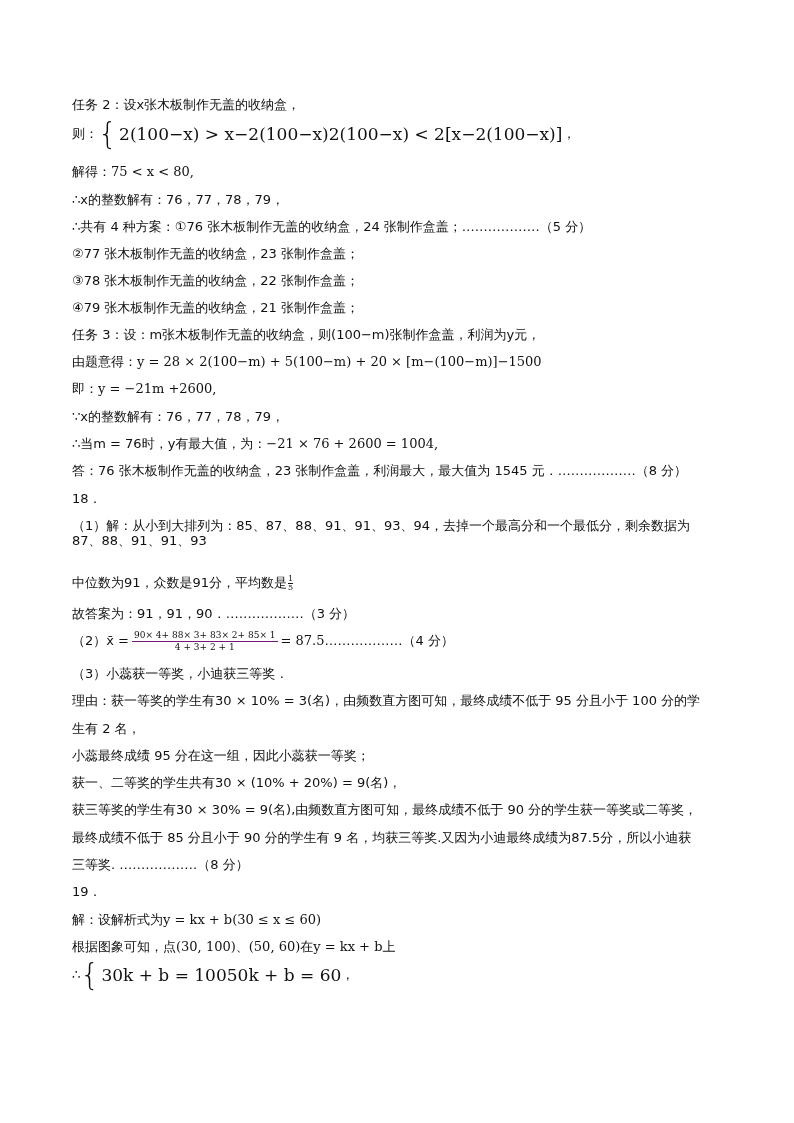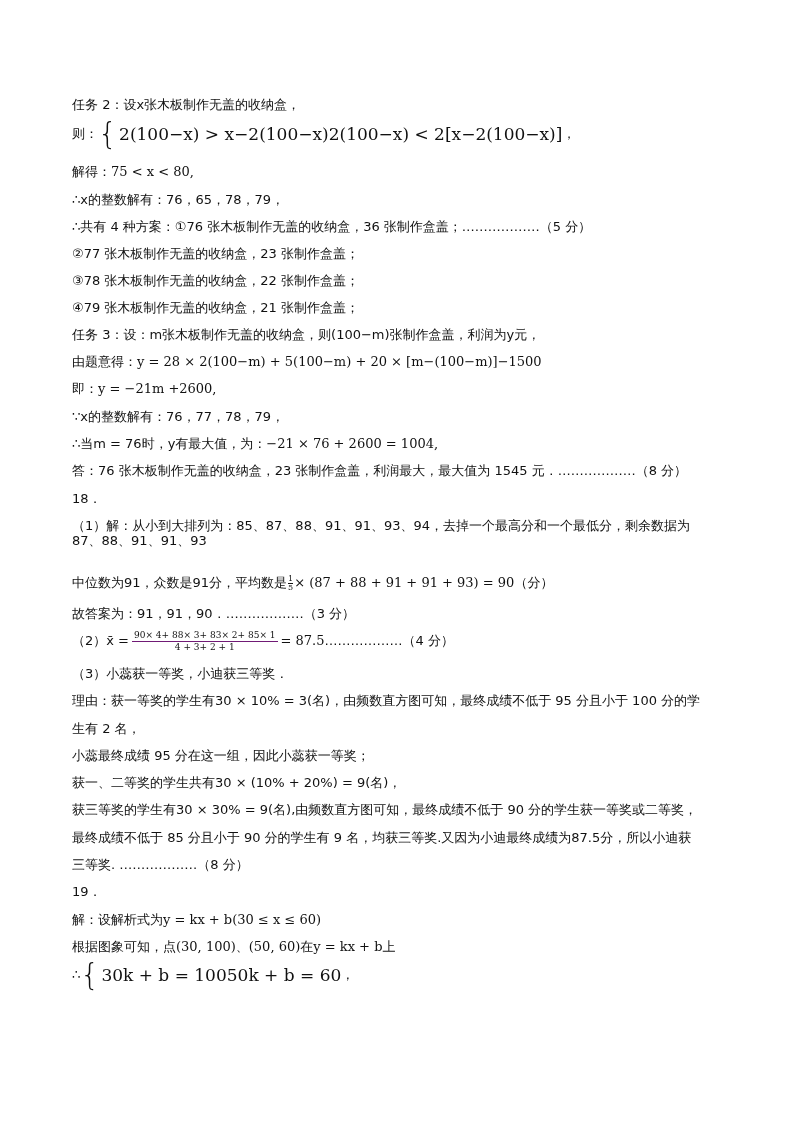--- a/index.html
+++ b/index.html
@@ -25,22 +25,22 @@
       <span class="brace">{</span>
       <span class="sys-rows m">
         <span>2(100−x) &gt; x−2(100−x)</span>
         <span>2(100−x) &lt; 2[x−2(100−x)]</span>
       </span>
     </span><span>，</span>
 </div>
 <div class="line" style="top:163px">
   <span>解得：</span><span class="m b">75 &lt; x &lt; 80,</span>
 </div>
-<div class="line" style="top:191px">∴x的整数解有：76，65，78，79，</div>
-<div class="line" style="top:218px">∴共有 4 种方案：①76 张木板制作无盖的收纳盒，36 张制作盒盖；………………（5 分）</div>
+<div class="line" style="top:191px">∴x的整数解有：76，77，78，79，</div>
+<div class="line" style="top:218px">∴共有 4 种方案：①76 张木板制作无盖的收纳盒，24 张制作盒盖；………………（5 分）</div>
 <div class="line" style="top:245px">②77 张木板制作无盖的收纳盒，23 张制作盒盖；</div>
 <div class="line" style="top:272px">③78 张木板制作无盖的收纳盒，22 张制作盒盖；</div>
 <div class="line" style="top:299px">④79 张木板制作无盖的收纳盒，21 张制作盒盖；</div>
 
 <div class="line" style="top:326px">任务 3：设：m张木板制作无盖的收纳盒，则(100−m)张制作盒盖，利润为y元，</div>
 <div class="line" style="top:353px">
   <span>由题意得：</span><span class="m b">y = 28 × 2(100−m) + 5(100−m) + 20 × [m−(100−m)]−1500</span>
 </div>
 <div class="line" style="top:380px">
   <span>即：</span><span class="m b">y = −21m +2600,</span>
@@ -51,21 +51,21 @@
 </div>
 <div class="line" style="top:462px">答：76 张木板制作无盖的收纳盒，23 张制作盒盖，利润最大，最大值为 1545 元．………………（8 分）</div>
 
 <div class="line" style="top:490px">18．</div>
 <div class="line" style="top:517px">（1）解：从小到大排列为：85、87、88、91、91、93、94，去掉一个最高分和一个最低分，剩余数据为</div>
 <div class="line" style="top:532px">87、88、91、91、93</div>
 <div class="line" style="top:574px">
   <span>中位数为91，众数是91分，平均数是</span><span class="sfrac m">
       <span class="num">1</span>
       <span>5</span>
-    </span><span class="m b">× (87 + 88 + 91 + 91 + 93) = 90（分）</span>
+    </span>
 </div>
 <div class="line" style="top:605px">故答案为：91，91，90．………………（3 分）</div>
 <div class="line" style="top:630px">
   <span>（2）x̄ =</span><span class="frac m b">
       <span class="num">90× 4+ 88× 3+ 83× 2+ 85× 1</span>
       <span>4 + 3+ 2 + 1</span>
     </span><span class="m b">= 87.5</span><span>………………（4 分）</span>
 </div>
 <div class="line" style="top:665px">（3）小蕊获一等奖，小迪获三等奖．</div>
 <div class="line" style="top:692px">理由：获一等奖的学生有30 × 10% = 3(名)，由频数直方图可知，最终成绩不低于 95 分且小于 100 分的学</div>

